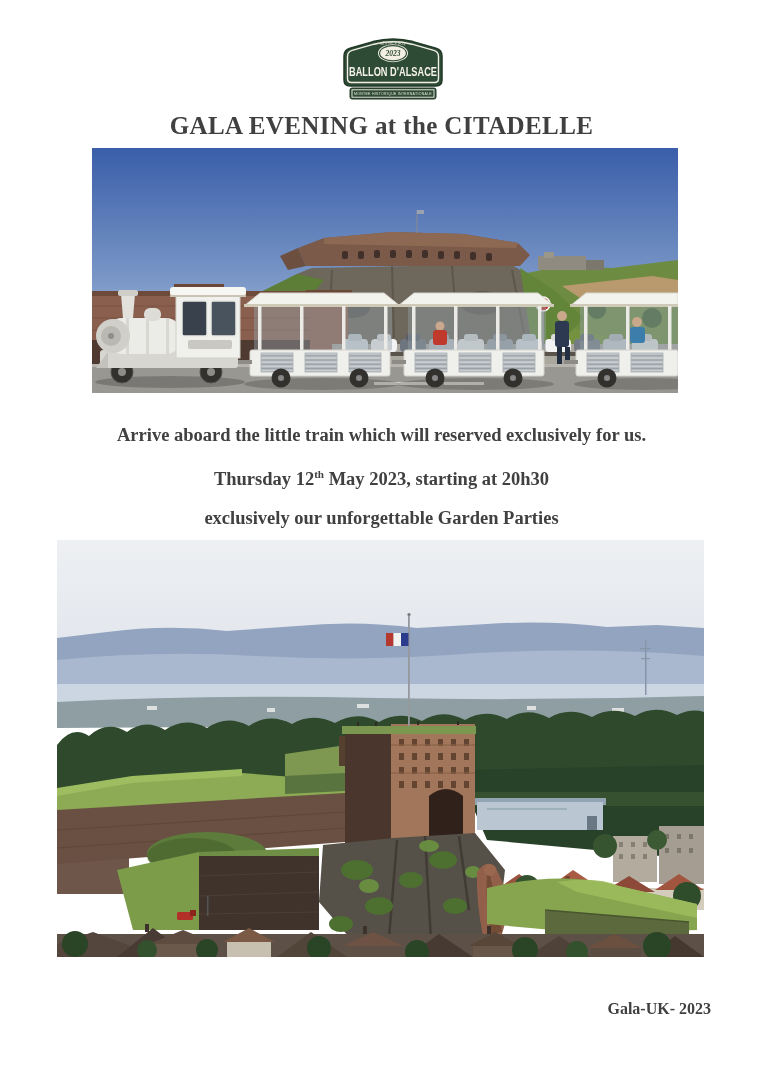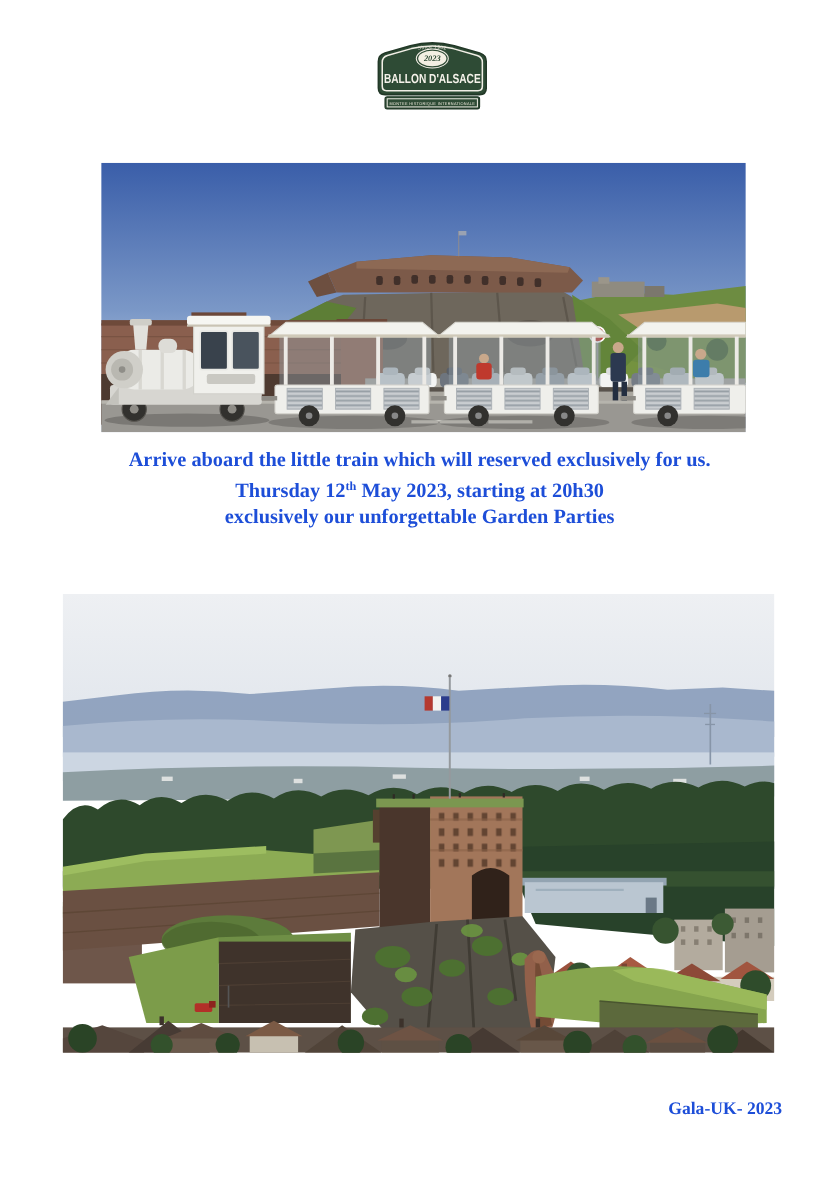--- a/index.html
+++ b/index.html
@@ -1,33 +1,33 @@
 <!DOCTYPE html>
 <html><head>
 <meta charset="utf-8">
 <style>
   html,body { margin:0; padding:0; background:#e8e8e8; }
   .page {
     position:relative; width:763px; height:1080px; margin:0 auto;
     background:#ffffff; overflow:hidden;
-    font-family:"Liberation Serif", serif; color:#1d4ed8;
+    font-family:"Liberation Serif", serif; color:#404040;
   }
   .logo { position:absolute; left:337px; top:37px; width:112px; height:64px; }
   .title {
     position:absolute; left:0; right:0; top:112px; margin:0;
     text-align:center; font-size:25px; font-weight:700; letter-spacing:0.4px;
   }
   .photo { position:absolute; display:block; }
   .photo-train  { left:92px; top:148px; width:586px; height:245px; }
   .photo-citadel{ left:57px; top:540px; width:647px; height:417px; }
   .intro {
     position:absolute; left:0; right:0; top:408px; text-align:center;
     font-weight:700; font-size:18.5px; line-height:23px;
   }
-  .intro p { margin:0; }
+  .intro p { margin:16px; }
   .intro sup { font-size:0.6em;text-align:center; }
   .footer-ref {
     position:absolute; top:1000px; right:52px;
     font-size:16px; font-weight:700;
   }
   svg text { font-family:"Liberation Sans", sans-serif; }
   .logo-small { font-size:4.3px; fill:#e9e5d8; letter-spacing:0.4px; }
   .logo-year  { font-family:"Liberation Serif", serif; font-style:italic; font-weight:700; font-size:7.6px; fill:#2e4b35; }
   .logo-name  { font-size:12px; font-weight:700; fill:#f5f2ea; }
   .logo-tag   { font-size:3.6px; fill:#eee9dc; letter-spacing:0.3px; }
@@ -51,20 +51,21 @@
         <ellipse cx="56" cy="16.2" rx="12.8" ry="7" fill="#f3efe3"></ellipse>
         <text class="logo-year" x="56" y="18.8" text-anchor="middle">2023</text>
       </g>
       <text class="logo-name" x="56" y="38.5" text-anchor="middle" textLength="88" lengthAdjust="spacingAndGlyphs">BALLON D'ALSACE</text>
       <rect x="13" y="51" width="86" height="11" rx="2" fill="#2e4b35" stroke="#223827" stroke-width="1"></rect>
       <rect x="15" y="52.8" width="82" height="7.4" fill="none" stroke="#f2efe6" stroke-width="0.9"></rect>
       <text class="logo-tag" x="56" y="58.3" text-anchor="middle" textLength="78" lengthAdjust="spacingAndGlyphs">MONTEE HISTORIQUE INTERNATIONALE</text>
     </g>
   </svg>
 
+  <h1 class="title">GALA EVENING at the CITADELLE</h1>
 
   <svg class="photo photo-train" viewBox="0 0 586 245">
     <defs>
       <linearGradient id="sky1" x1="0" y1="0" x2="0" y2="1">
         <stop offset="0" stop-color="#3a5ea9"></stop>
         <stop offset="0.55" stop-color="#7b98c7"></stop>
         <stop offset="0.85" stop-color="#b7cbe4"></stop>
         <stop offset="1" stop-color="#cddbee"></stop>
       </linearGradient>
       <pattern id="slat" width="6" height="4.2" patternUnits="userSpaceOnUse">

